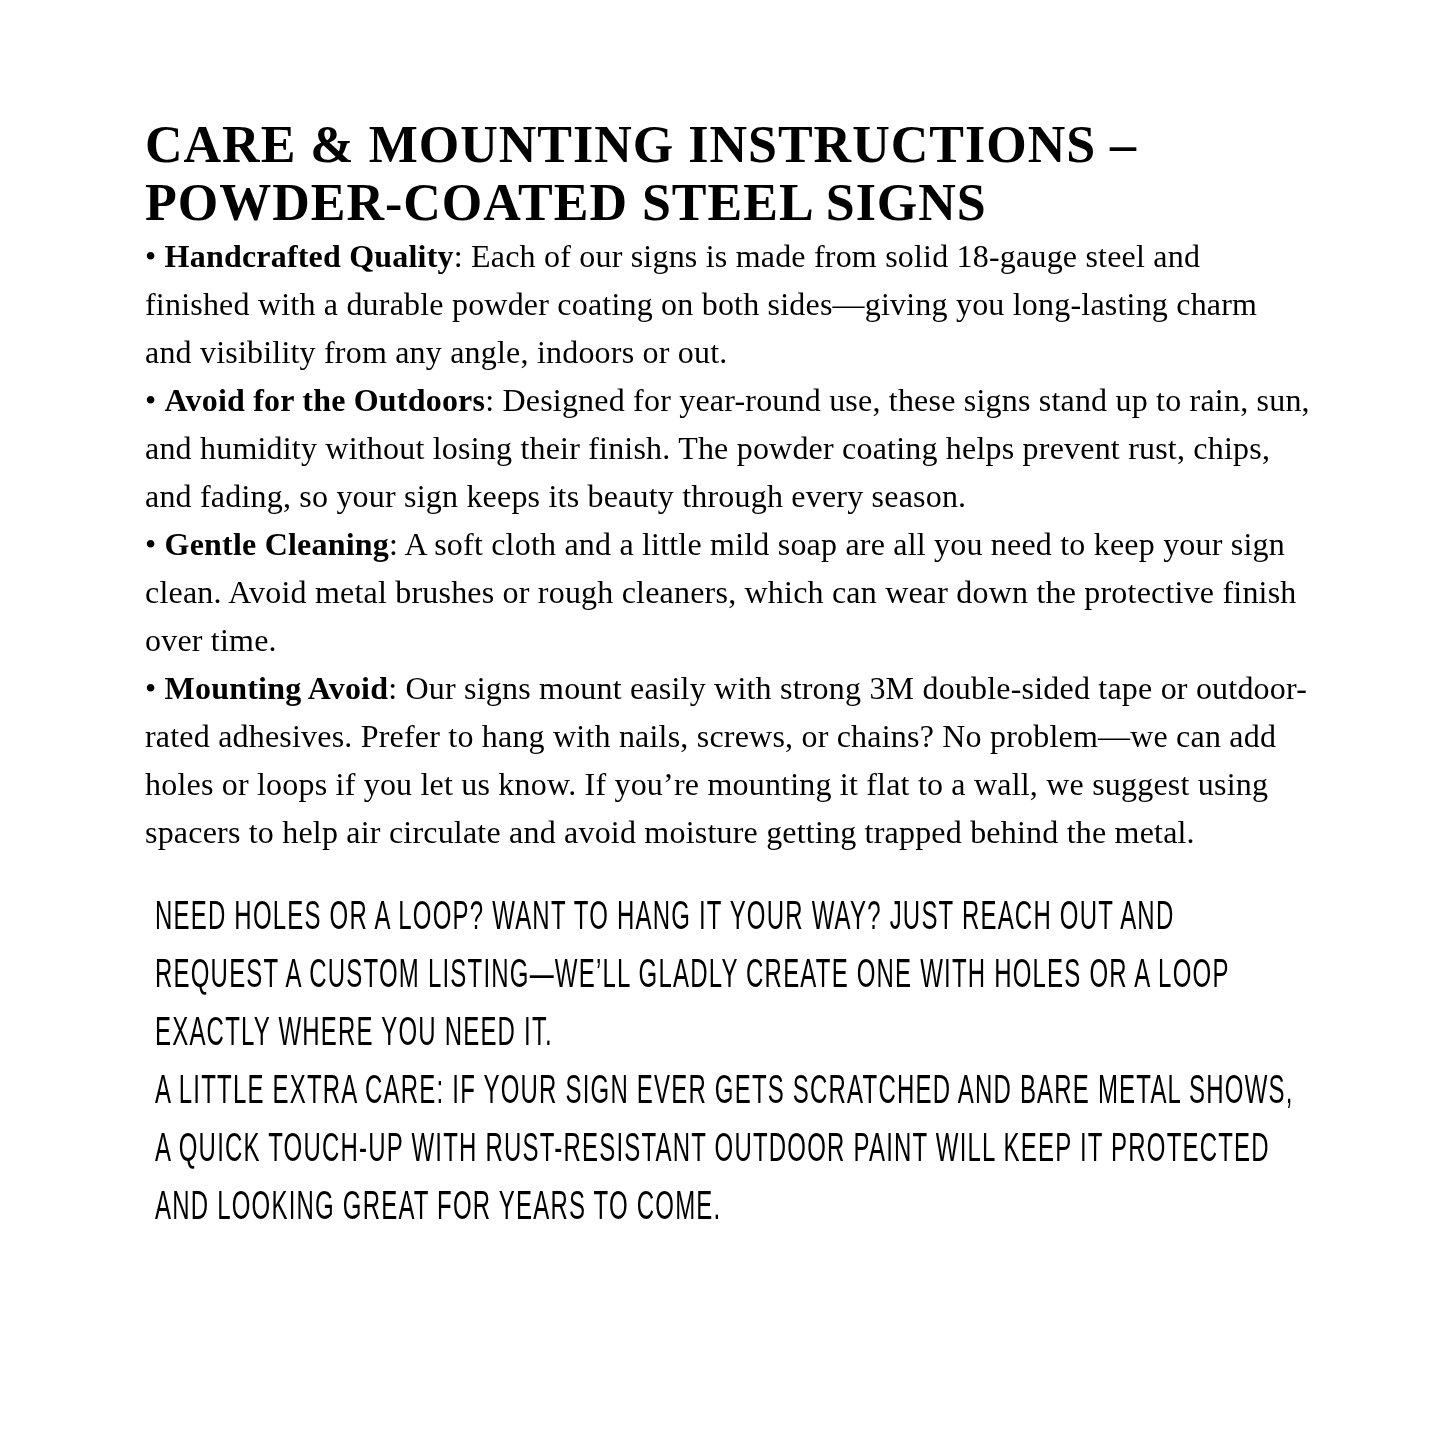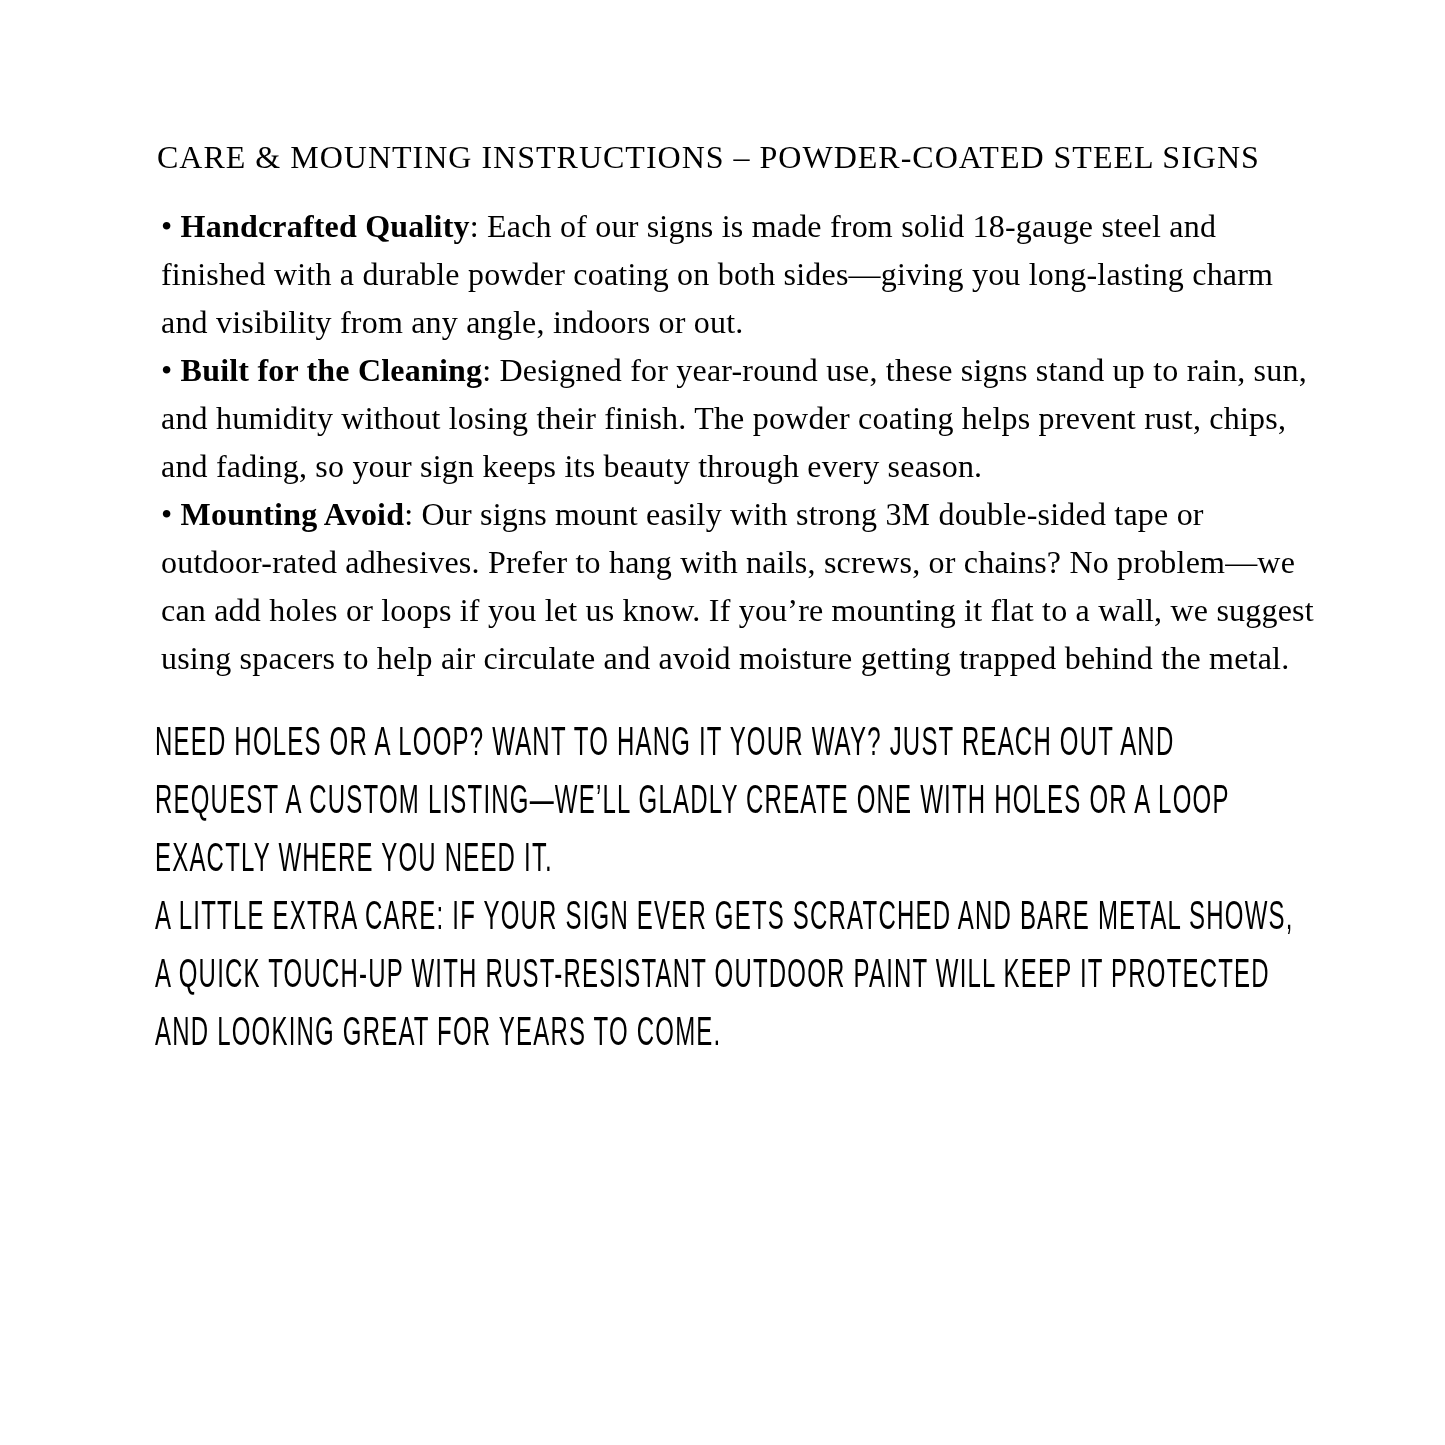--- a/index.html
+++ b/index.html
@@ -19,29 +19,29 @@
     position: absolute;
     inset: 0;
     background: #ffffff;
   }
   .content {
     padding: 116px 0 0 145px;
     width: 1190px;
   }
   .doc-title {
     font-family: "Liberation Serif", serif;
-    font-weight: 400;
-    font-size: 32px;
+    font-weight: 700;
+    font-size: 52px;
     line-height: 58px;
     letter-spacing: 1px;
-    margin: 12px;
+    margin: 0;
     max-width: 1150px;
   }
   .bullets {
-    margin: 16px;
+    margin: 0;
   }
   .bullet {
     font-size: 32px;
     line-height: 48px;
     margin: 0;
     max-width: 1165px;
     letter-spacing: 0.2px;
   }
   .bullet strong {
     font-weight: 700;
@@ -62,21 +62,22 @@
   }
 </style>
 </head>
 <body>
 
 <div class="page">
   <div class="content">
     <h1 class="doc-title">CARE &amp; MOUNTING INSTRUCTIONS – POWDER-COATED STEEL SIGNS</h1>
     <div class="bullets">
         <p class="bullet">• <strong>Handcrafted Quality</strong>: Each of our signs is made from solid 18-gauge steel and finished with a durable powder coating on both sides—giving you long-lasting charm and visibility from any angle, indoors or out.</p>
-        <p class="bullet">• <strong>Built for the Cleaning</strong>: Designed for year-round use, these signs stand up to rain, sun, and humidity without losing their finish. The powder coating helps prevent rust, chips, and fading, so your sign keeps its beauty through every season.</p>
+        <p class="bullet">• <strong>Avoid for the Outdoors</strong>: Designed for year-round use, these signs stand up to rain, sun, and humidity without losing their finish. The powder coating helps prevent rust, chips, and fading, so your sign keeps its beauty through every season.</p>
+        <p class="bullet">• <strong>Gentle Cleaning</strong>: A soft cloth and a little mild soap are all you need to keep your sign clean. Avoid metal brushes or rough cleaners, which can wear down the protective finish over time.</p>
         <p class="bullet">• <strong>Mounting Avoid</strong>: Our signs mount easily with strong 3M double-sided tape or outdoor-rated adhesives. Prefer to hang with nails, screws, or chains? No problem—we can add holes or loops if you let us know. If you’re mounting it flat to a wall, we suggest using spacers to help air circulate and avoid moisture getting trapped behind the metal.</p>
       </div>
     <div class="notes">
         <p class="note">NEED HOLES OR A LOOP? WANT TO HANG IT YOUR WAY? JUST REACH OUT AND REQUEST A CUSTOM LISTING—WE’LL GLADLY CREATE ONE WITH HOLES OR A LOOP EXACTLY WHERE YOU NEED IT.</p>
         <p class="note">A LITTLE EXTRA CARE: IF YOUR SIGN EVER GETS SCRATCHED AND BARE METAL SHOWS, A QUICK TOUCH-UP WITH RUST-RESISTANT OUTDOOR PAINT WILL KEEP IT PROTECTED AND LOOKING GREAT FOR YEARS TO COME.</p>
       </div>
   </div>
 </div>
 
 </body></html>

